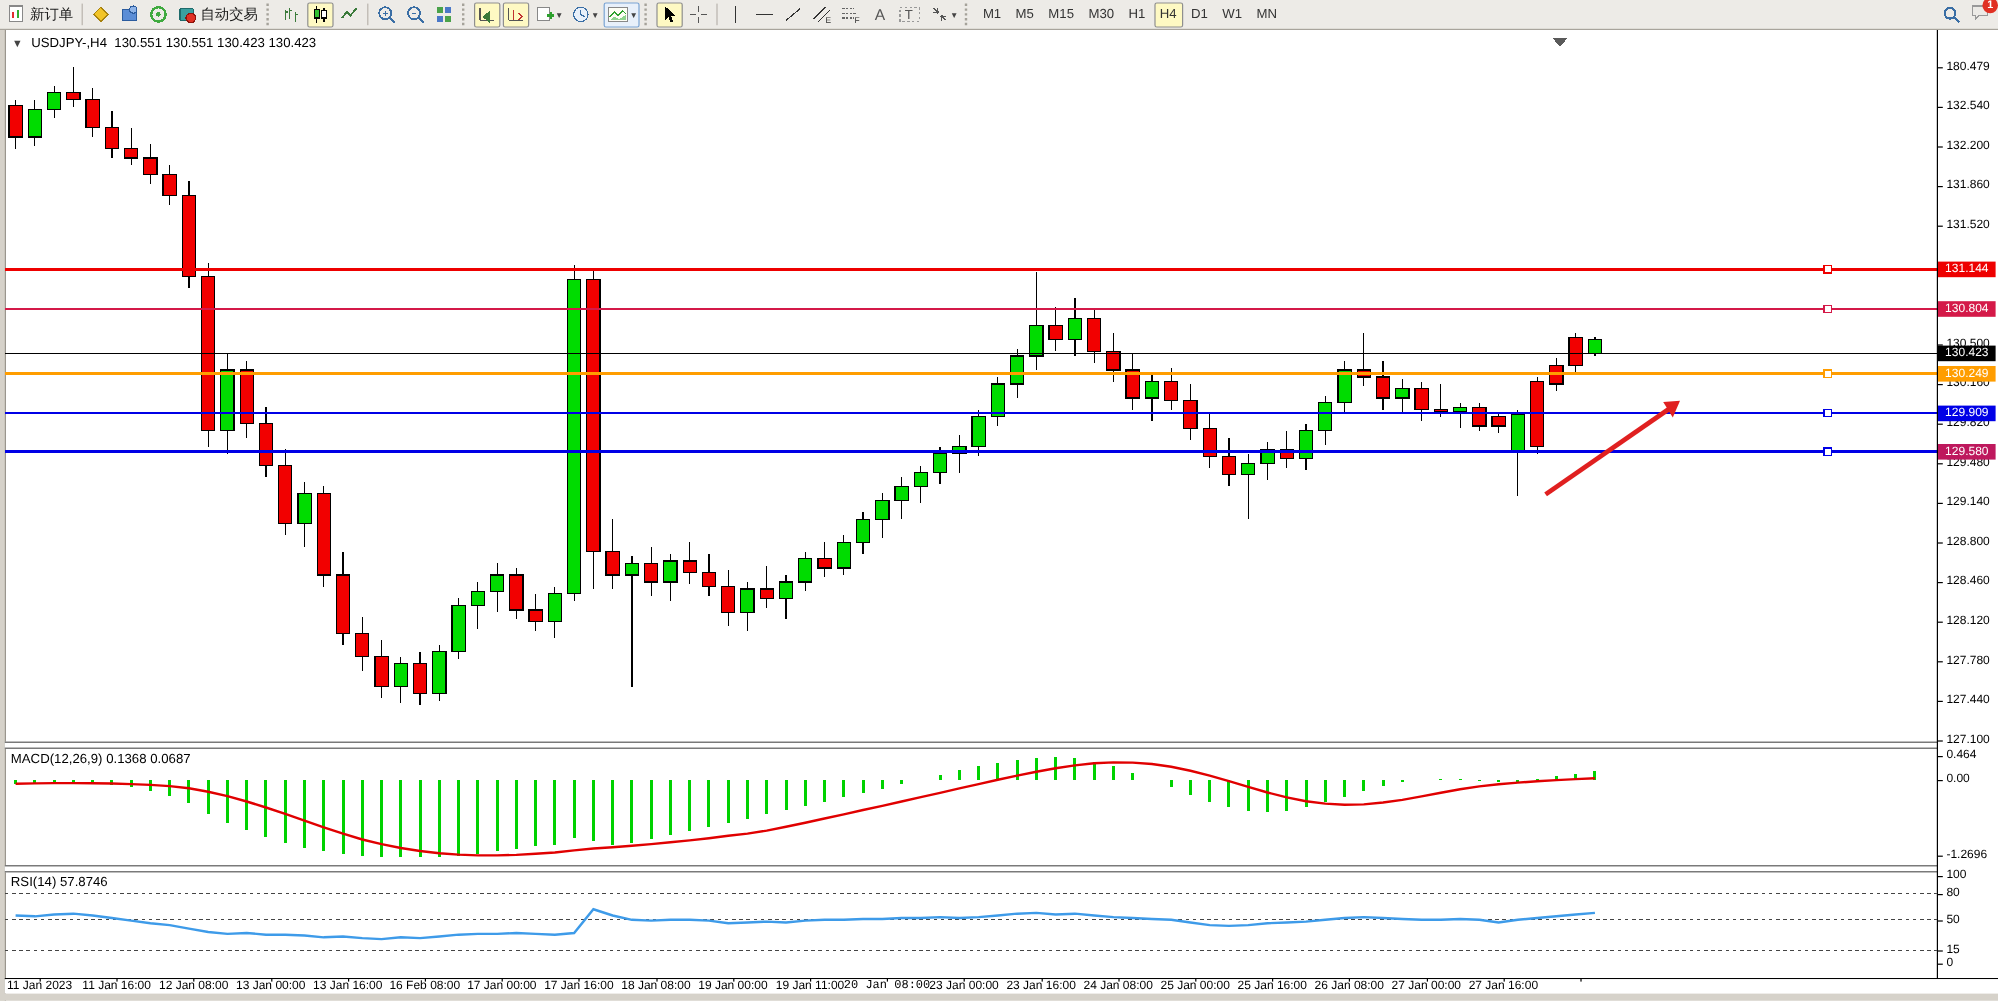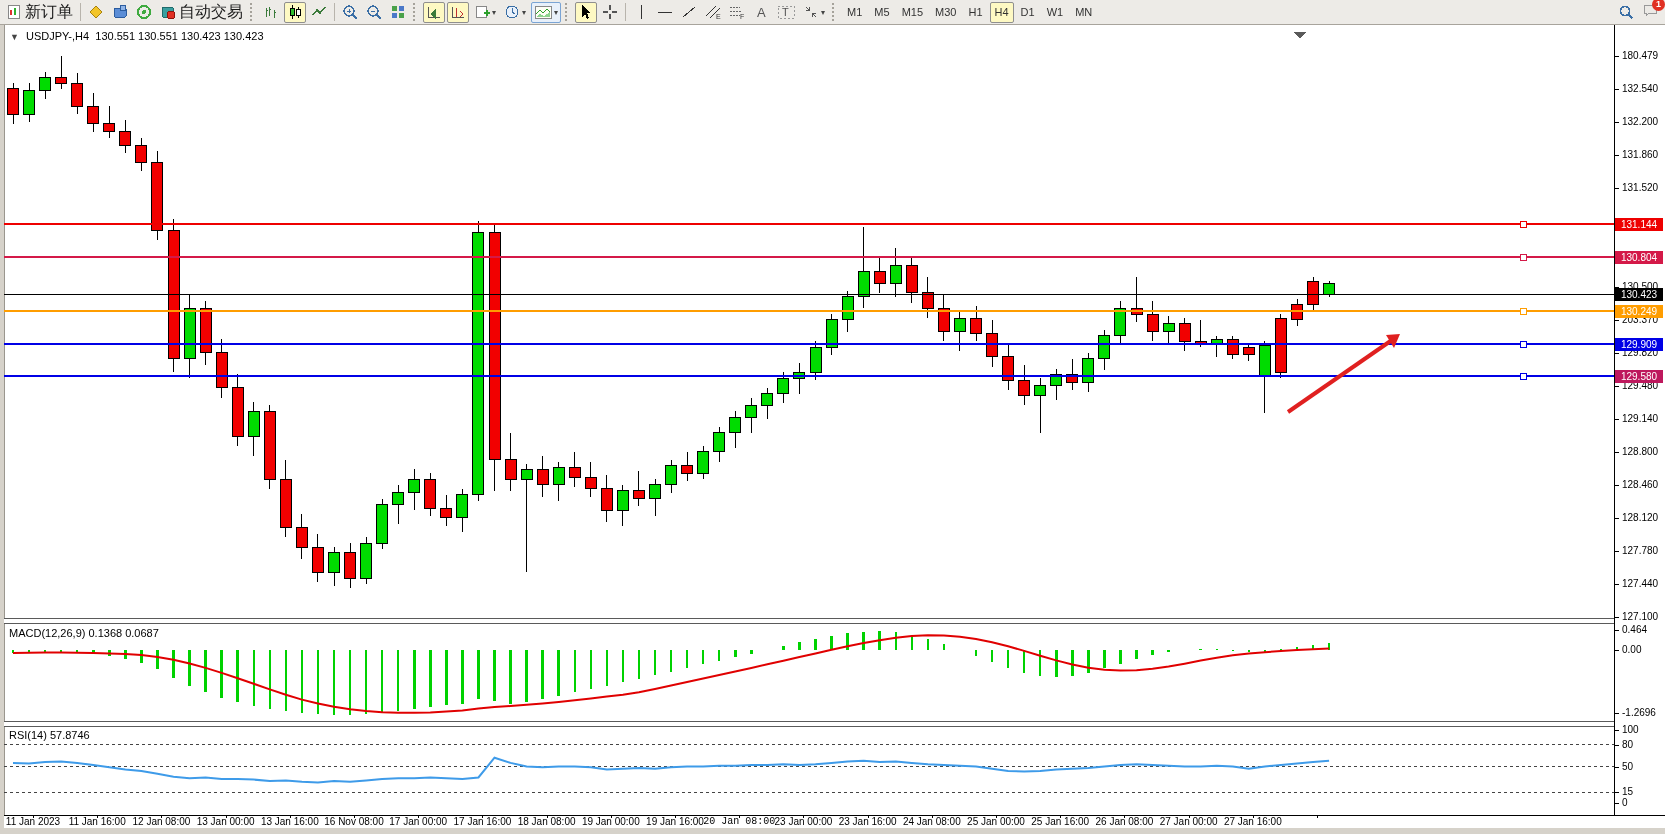--- a/index.html
+++ b/index.html
@@ -5,21 +5,21 @@
   html,body{margin:0;padding:0;background:#d6d2ca;width:1665px;height:834px;overflow:hidden;
     font-family:"Liberation Sans","DejaVu Sans",sans-serif;-webkit-font-smoothing:antialiased;}
   #app{position:relative;width:1665px;height:834px;background:#fff;}
   
   #toolbar{position:absolute;top:0;left:0;width:1665px;height:25px;background:#edebe7;
     border-bottom:1px solid #a8a49c;display:flex;align-items:center;padding:0 2px;box-sizing:border-box;}
   .tbtn{height:21px;min-width:22px;display:flex;align-items:center;justify-content:center;
     border:1px solid transparent;border-radius:2px;margin:0 1px;padding:0 2px;box-sizing:border-box;cursor:default;}
   .tbtn.pressed{border:1px solid #8f8f8f;background:#fef9c3;}
   .tbtn.hilite{border:1px solid #7aa4d4;background:#e8f0fa;}
-  .tbtn .lbl{font-size:16px;color:#1a1a1a;margin-left:3px;white-space:nowrap;}
+  .tbtn .lbl{font-size:12px;color:#1a1a1a;margin-left:3px;white-space:nowrap;}
   .tf{font-size:11px;color:#333;padding:0 4px;}
   .sep{width:1px;height:18px;background:#b8b4ac;margin:0 3px;}
   .grip{width:4px;height:18px;border-left:2px dotted #a5a29a;margin:0 3px;}
   .caret{font-size:8px;color:#444;margin-left:2px;}
   .spacer{flex:1;}
   #chat-wrap{position:relative;}
   #chat-badge{position:absolute;top:-4px;right:-6px;background:#e03023;color:#fff;border-radius:8px;
     font-size:9px;min-width:13px;height:13px;line-height:13px;text-align:center;font-weight:bold;}
   
   #left-strip{position:absolute;top:25px;left:0;width:4px;height:809px;background:#d6d2ca;border-right:1px solid #9a968e;}
@@ -544,21 +544,21 @@
       <div class="ptick" style="top: 57.9936px;">132.540</div>
       <div class="ptick-dash" style="top: 96.994px;"></div>
       <div class="ptick" style="top: 90.994px;">132.200</div>
       <div class="ptick-dash" style="top: 129.994px;"></div>
       <div class="ptick" style="top: 123.994px;">131.860</div>
       <div class="ptick-dash" style="top: 162.995px;"></div>
       <div class="ptick" style="top: 156.995px;">131.520</div>
       <div class="ptick-dash" style="top: 261.996px;"></div>
       <div class="ptick" style="top: 255.996px;">130.500</div>
       <div class="ptick-dash" style="top: 294.996px;"></div>
-      <div class="ptick" style="top: 288.996px;">203.370</div>
+      <div class="ptick" style="top: 288.996px;">130.160</div>
       <div class="ptick-dash" style="top: 327.997px;"></div>
       <div class="ptick" style="top: 321.997px;">129.820</div>
       <div class="ptick-dash" style="top: 360.997px;"></div>
       <div class="ptick" style="top: 354.997px;">129.480</div>
       <div class="ptick-dash" style="top: 393.998px;"></div>
       <div class="ptick" style="top: 387.998px;">129.140</div>
       <div class="ptick-dash" style="top: 426.998px;"></div>
       <div class="ptick" style="top: 420.998px;">128.800</div>
       <div class="ptick-dash" style="top: 459.998px;"></div>
       <div class="ptick" style="top: 453.998px;">128.460</div>
@@ -598,31 +598,31 @@
       <div class="tlabel" style="left: 29px; text-align: center;">11 Jan 2023</div>
       <div class="ttick" style="left: 93.2px;"></div>
       <div class="tlabel" style="left: 93.2px;">11 Jan 16:00</div>
       <div class="ttick" style="left: 157.4px;"></div>
       <div class="tlabel" style="left: 157.4px;">12 Jan 08:00</div>
       <div class="ttick" style="left: 221.6px;"></div>
       <div class="tlabel" style="left: 221.6px;">13 Jan 00:00</div>
       <div class="ttick" style="left: 285.8px;"></div>
       <div class="tlabel" style="left: 285.8px;">13 Jan 16:00</div>
       <div class="ttick" style="left: 350px;"></div>
-      <div class="tlabel" style="left: 350px;">16 Nov 08:00</div>
+      <div class="tlabel" style="left: 350px;">16 Feb 08:00</div>
       <div class="ttick" style="left: 414.2px;"></div>
       <div class="tlabel" style="left: 414.2px;">17 Jan 00:00</div>
       <div class="ttick" style="left: 478.4px;"></div>
       <div class="tlabel" style="left: 478.4px;">17 Jan 16:00</div>
       <div class="ttick" style="left: 542.6px;"></div>
       <div class="tlabel" style="left: 542.6px;">18 Jan 08:00</div>
       <div class="ttick" style="left: 606.8px;"></div>
       <div class="tlabel" style="left: 606.8px;">19 Jan 00:00</div>
       <div class="ttick" style="left: 671px;"></div>
-      <div class="tlabel" style="left: 671px;">19 Jan 16:00</div>
+      <div class="tlabel" style="left: 671px;">19 Jan 11:00</div>
       <div class="ttick" style="left: 735.2px;"></div>
       <div class="tlabel" style="left: 735.2px; font-family: Liberation Mono, monospace;">20 Jan 08:00</div>
       <div class="ttick" style="left: 799.4px;"></div>
       <div class="tlabel" style="left: 799.4px;">23 Jan 00:00</div>
       <div class="ttick" style="left: 863.6px;"></div>
       <div class="tlabel" style="left: 863.6px;">23 Jan 16:00</div>
       <div class="ttick" style="left: 927.8px;"></div>
       <div class="tlabel" style="left: 927.8px;">24 Jan 08:00</div>
       <div class="ttick" style="left: 992px;"></div>
       <div class="tlabel" style="left: 992px;">25 Jan 00:00</div>

